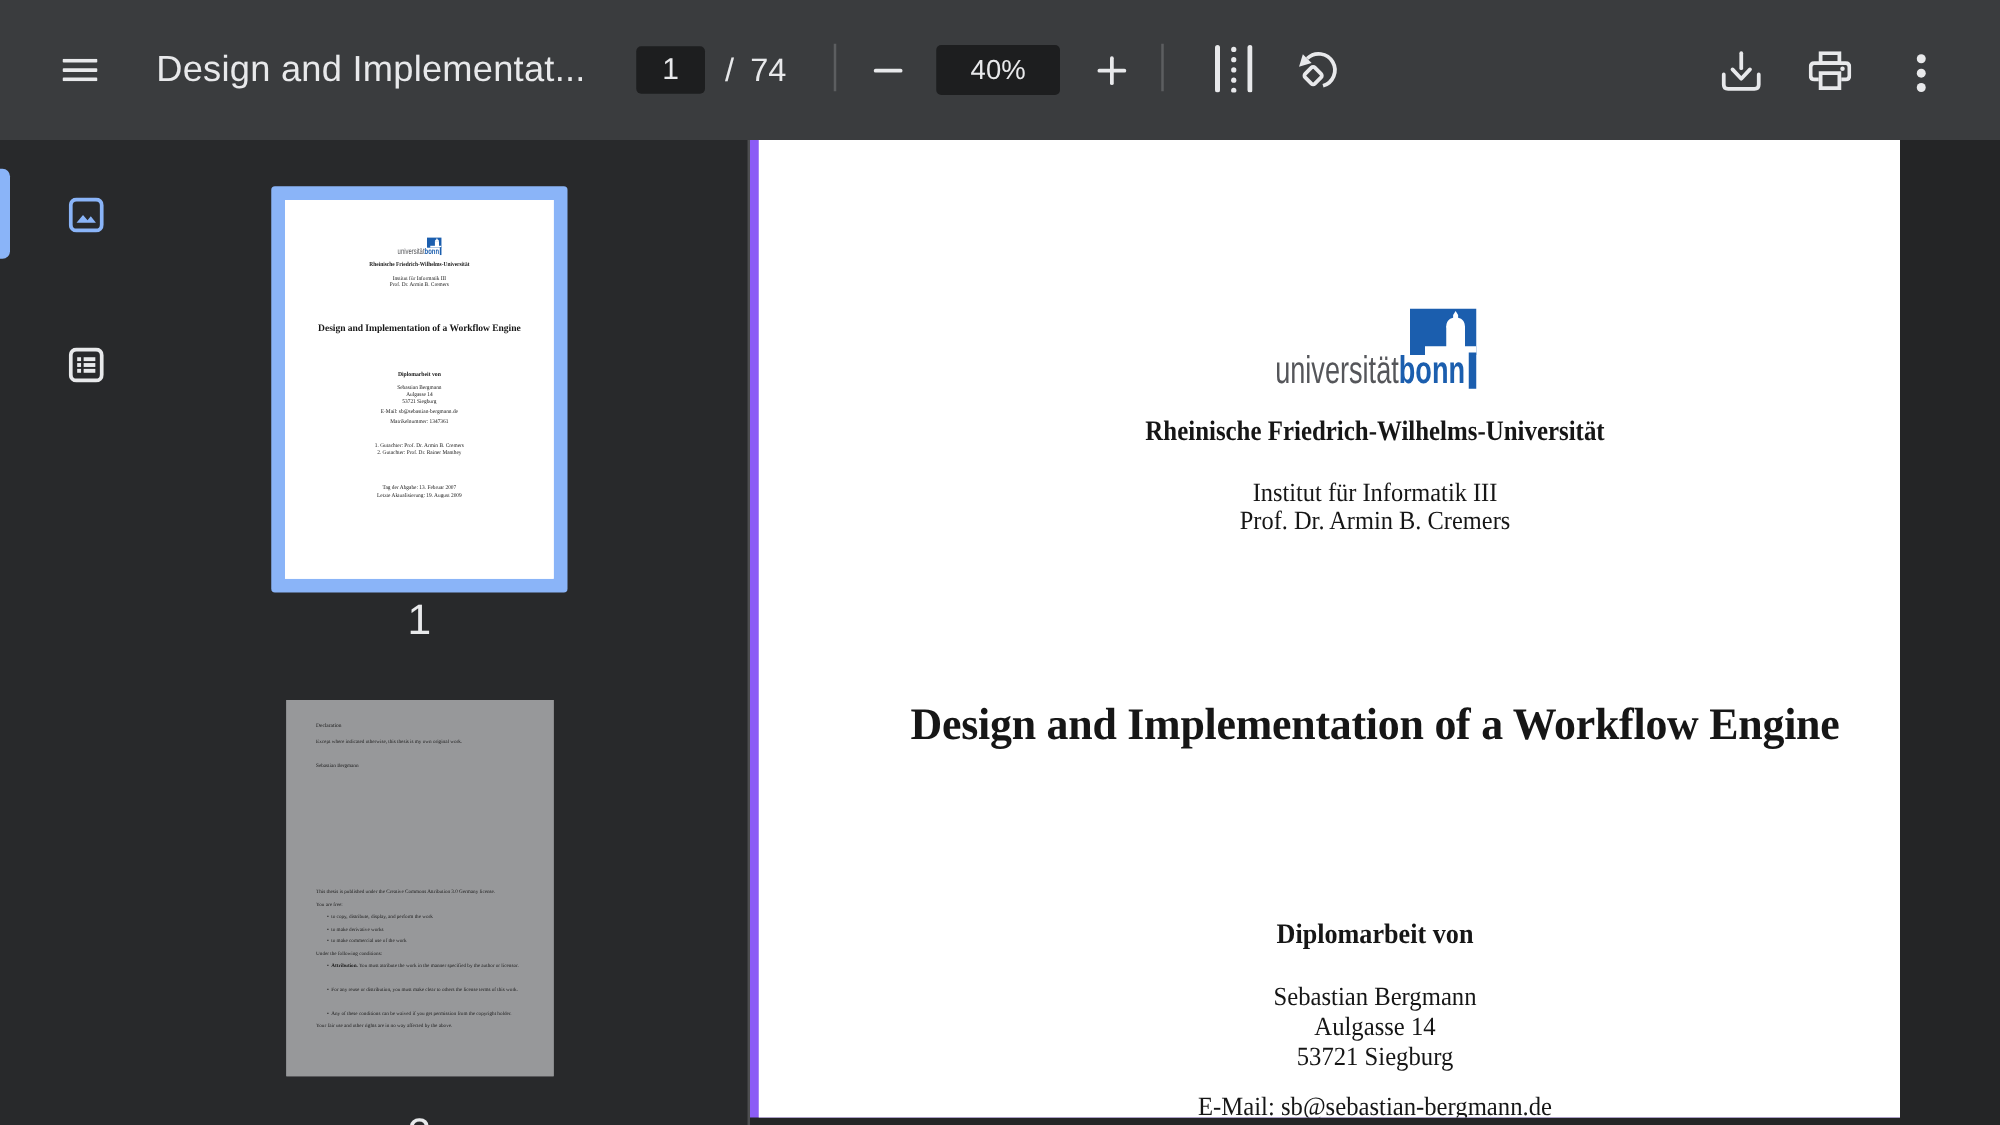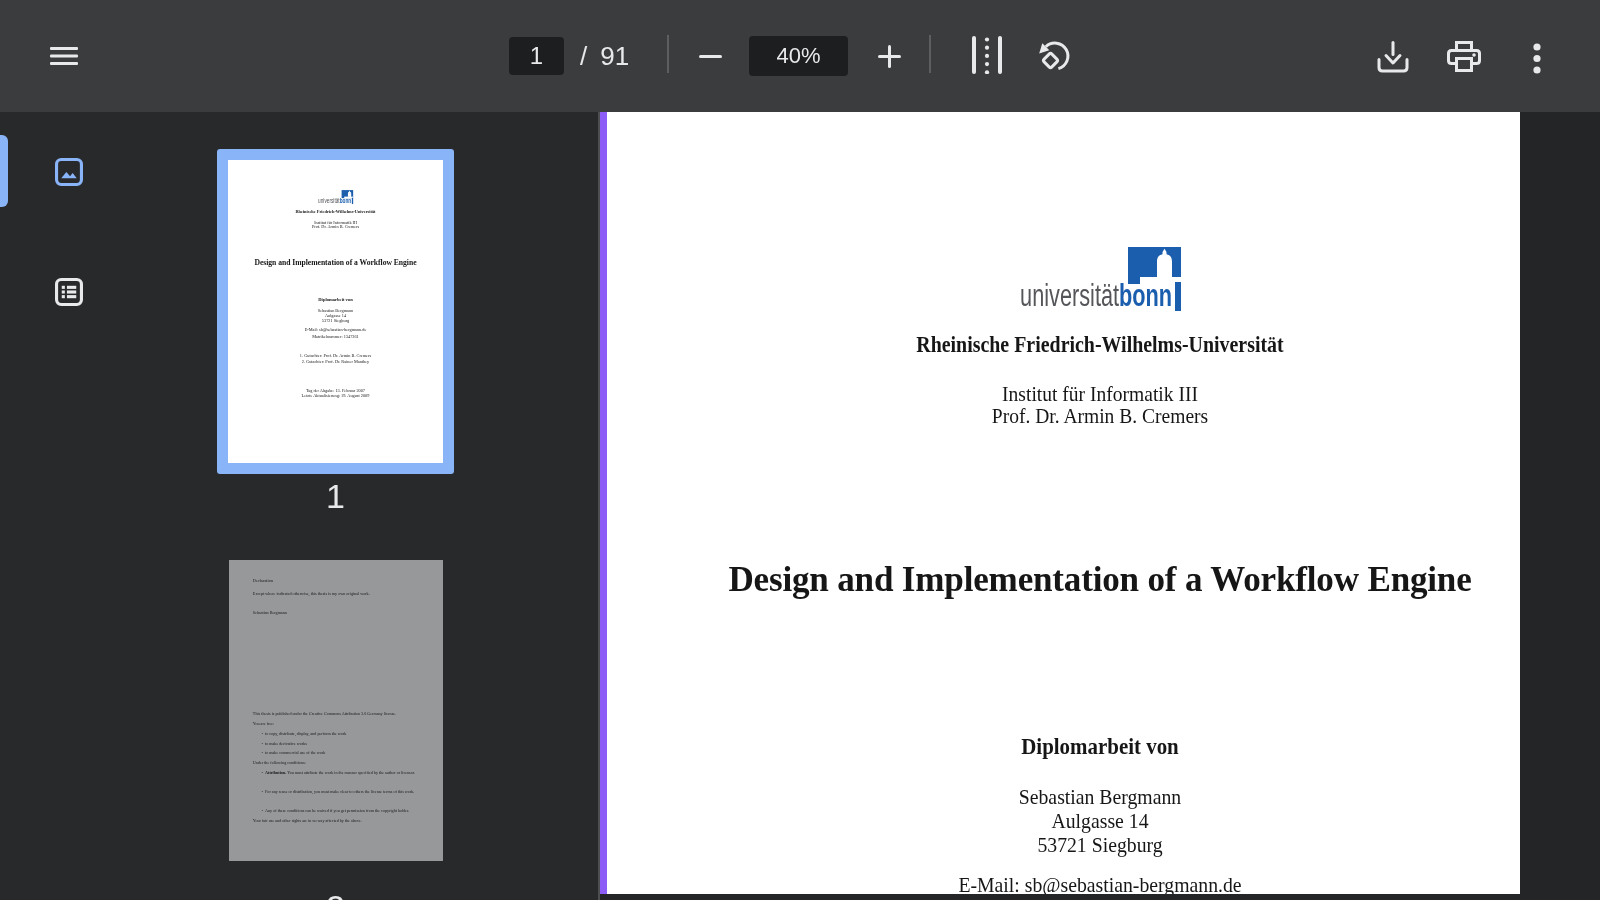--- a/index.html
+++ b/index.html
@@ -73,24 +73,25 @@
 <body>
 
 <div id="toolbar">
   <button class="icbtn" style="left:40px; top:36px; width:48px; height:40px;">
     <svg width="28" height="18" viewBox="0 0 28 18">
       <rect x="0" y="0" width="28" height="3" rx="1" fill="#e8e9eb"></rect>
       <rect x="0" y="7.5" width="28" height="3" rx="1" fill="#e8e9eb"></rect>
       <rect x="0" y="15" width="28" height="3" rx="1" fill="#e8e9eb"></rect>
     </svg>
   </button>
+  <div id="doc-title">Design and Implementat...</div>
   <input id="page-box" value="1" style="">
   <div id="page-count-wrap">
     <span>/</span>
-    <span>91</span>
+    <span>74</span>
   </div>
   <div class="vsep" style="left:667px;"></div>
   <button class="icbtn" style="left:686px; top:33px; width:48px; height:46px;">
     <span class="minus-bar"></span>
   </button>
   <div id="zoom-box">40%</div>
   <button class="icbtn" style="left:865px; top:33px; width:48px; height:46px;">
     <span class="plus-wrap"></span>
   </button>
   <div class="vsep" style="left:929px;"></div>

